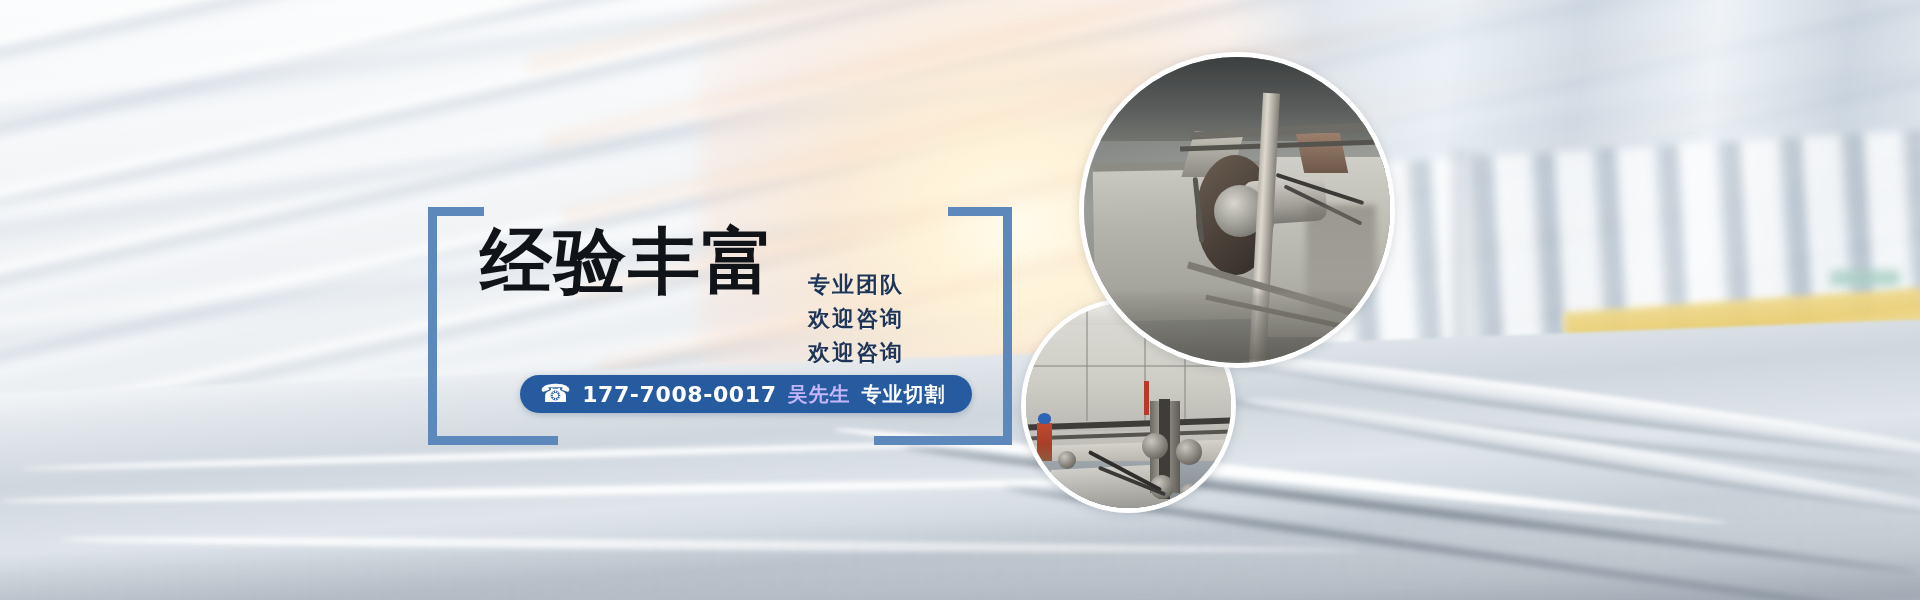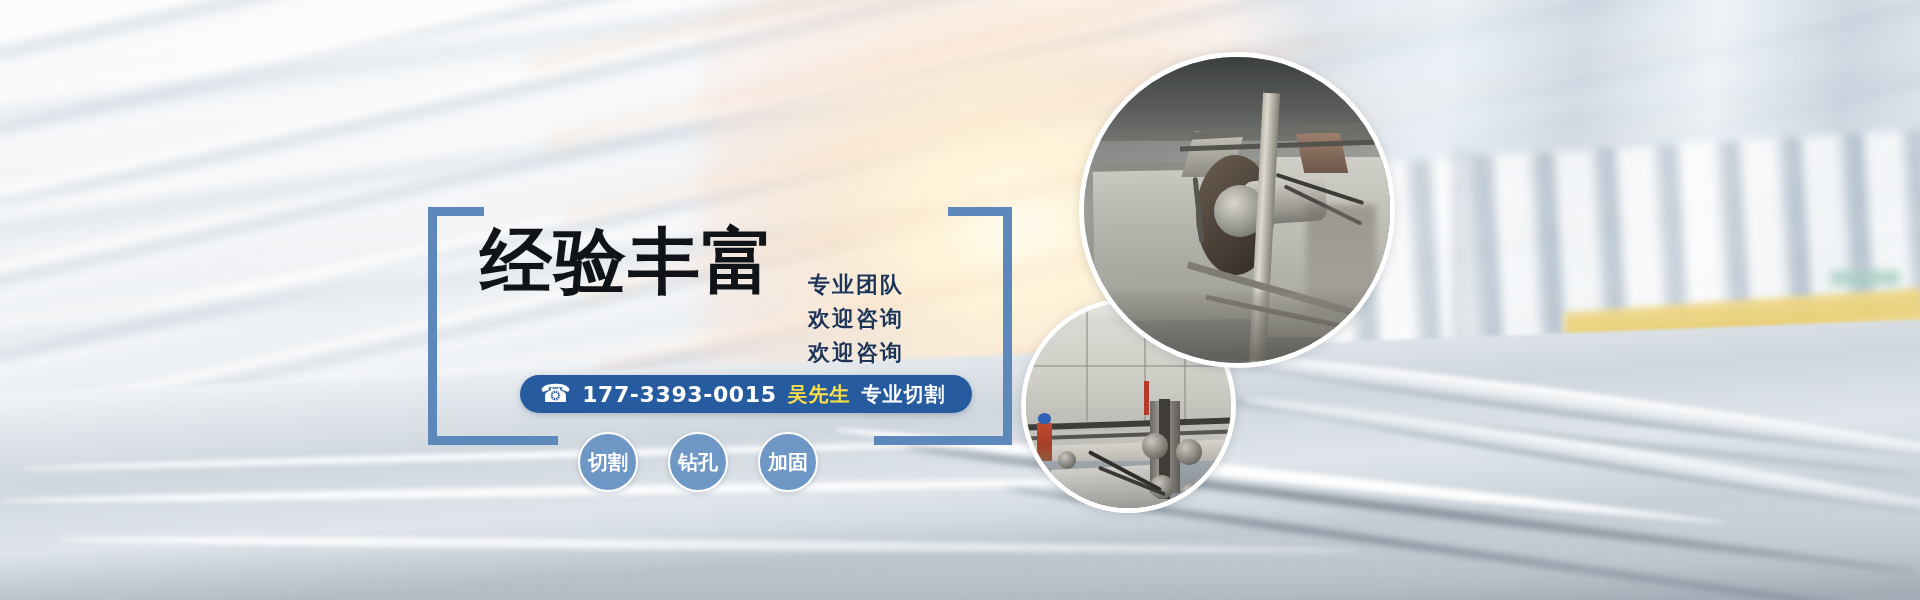--- a/index.html
+++ b/index.html
@@ -281,21 +281,21 @@
   .phone-ico{
     font-size:25px;color:#fff;line-height:1;
     margin-top:-2px;
   }
   .phone-num{
     font-size:22px;font-weight:700;color:#fff;letter-spacing:.6px;
     font-family:"DejaVu Sans","Liberation Sans",sans-serif;
     white-space:nowrap;
   }
   .phone-name{
-    font-size:20px;font-weight:700;color:#fde047;letter-spacing:1px;
+    font-size:20px;font-weight:700;color:#c4b5fd;letter-spacing:1px;
     font-family:Liberation Mono, monospace;
     white-space:nowrap;
   }
   .phone-cta{
     font-size:20px;font-weight:700;color:#fff;letter-spacing:1px;
     font-family:"DejaVu Sans","Liberation Sans",sans-serif;
     white-space:nowrap;
   }
 
   
@@ -407,24 +407,19 @@
   <div class="headline-cn">经验丰富</div>
 
   <div class="subcol">
     <div>专业团队</div>
     <div>欢迎咨询</div>
     <div>欢迎咨询</div>
   </div>
 
   <div class="phone-pill">
     <span class="phone-ico">☎</span>
-    <span class="phone-num">177-3393-0015</span>
+    <span class="phone-num">177-7008-0017</span>
     <span class="phone-name">吴先生</span>
     <span class="phone-cta">专业切割</span>
   </div>
 
-  <div class="svc-row">
-    <div class="svc">切割</div>
-    <div class="svc">钻孔</div>
-    <div class="svc">加固</div>
-  </div>
 
 </div>
 
 </body></html>

